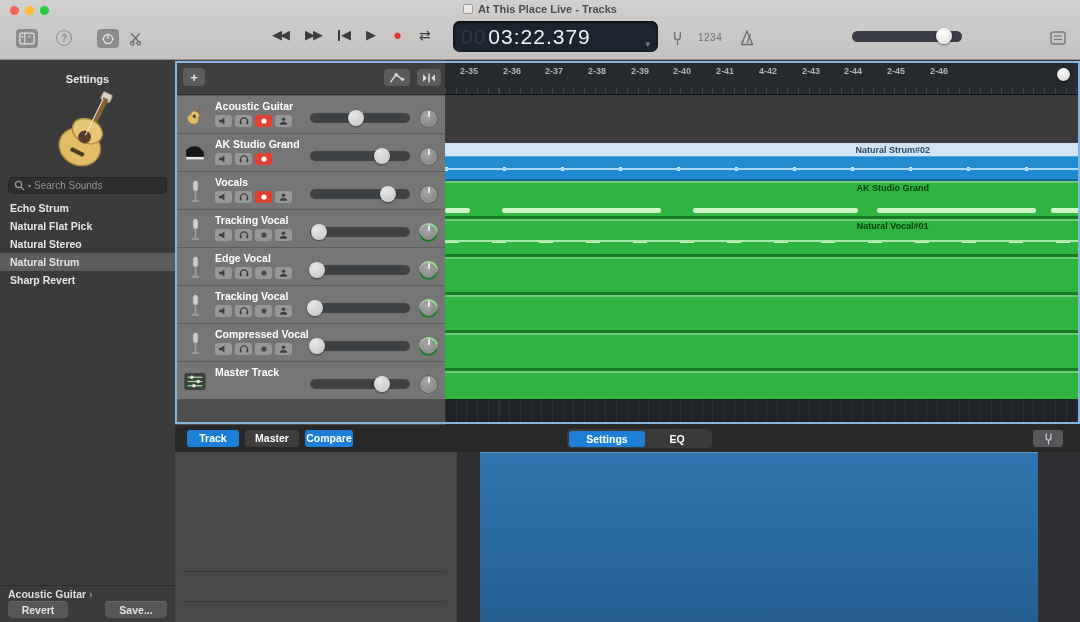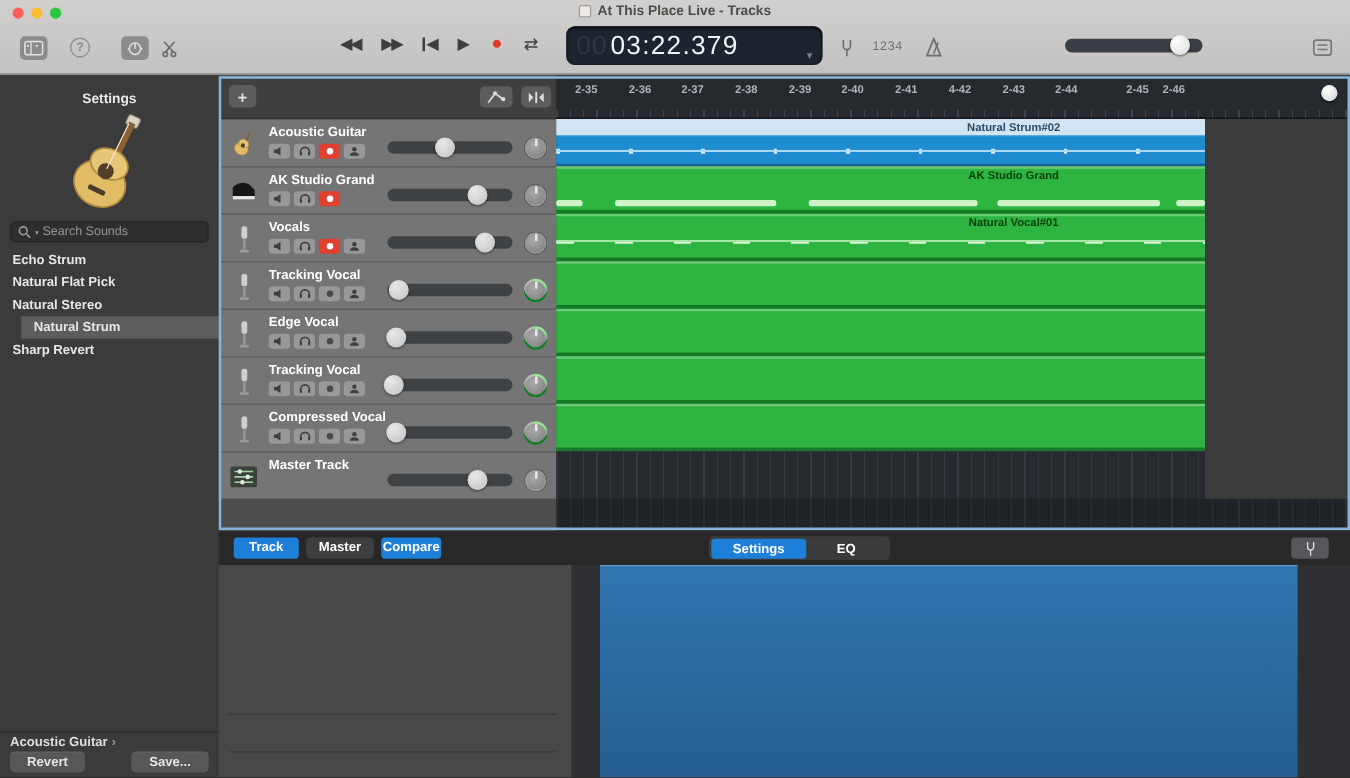--- a/index.html
+++ b/index.html
@@ -32,21 +32,21 @@
     background:radial-gradient(circle at 35% 30%, #fff, #d8d8d8); box-shadow:0 1px 2px rgba(0,0,0,.5); transform:translateX(-50%); }
 
   
   .library { position:absolute; left:0; top:60px; width:175px; height:562px; background:#3b3b3b; z-index:2; }
   .lib-title { position:absolute; left:0; top:13px; width:100%; text-align:center; color:#e9e9e9; font-size:11px; font-weight:bold; }
   .search { position:absolute; left:8px; top:117px; width:159px; height:17px; background:#2e2e2e;
     border:1px solid #262626; border-radius:4px; display:flex; align-items:center; padding:0 5px; gap:3px; }
   .search-text { color:#969696; font-size:10px; }
   .lib-item { position:absolute; left:0; width:175px; height:18px; line-height:18px; padding-left:10px;
     color:#e6e6e6; font-size:10.5px; font-weight:bold; }
-  .lib-item.sel { background:#5d5d5d;margin-left:17px; }
+  .lib-item.sel { background:#5d5d5d; }
   .patch-bar { position:absolute; left:0; top:525px; width:175px; height:16px; border-top:1px solid #2d2d2d;
     color:#dedede; font-size:10.5px; font-weight:bold; padding:2px 0 0 8px; }
   .lib-btn { position:absolute; top:541px; height:17px; background:#575757; border-radius:4px;
     color:#e3e3e3; font-size:10.5px; font-weight:bold; text-align:center; line-height:17px; border-top:1px solid #666; }
 
   
   .hdr-col { position:absolute; left:175px; top:60px; width:270px; height:365px; background:#4e4e4e; }
   .hdr-topbar { position:absolute; left:175px; top:62px; width:270px; height:33px; background:#3f3f3f; border-bottom:1px solid #2e2e2e; z-index:3;}
   .sq-btn { position:absolute; background:#5c5c5c; border-radius:4px; display:flex; align-items:center; justify-content:center; color:#e2e2e2; }
   .trow { position:absolute; left:175px; width:270px; height:38px; background:#757575; border-top:1px solid #5e5e5e; z-index:2; }
@@ -65,21 +65,21 @@
   .pan::before { content:""; position:absolute; left:calc(50% - 1px); top:2px; width:2px; height:6px; background:#e8e8e8; z-index:1; border-radius:1px;}
   .pan.green { background:conic-gradient(from -10deg, #6fd46f 0 85deg, #9c9c9c 85deg 360deg); }
 
   
   .ruler { position:absolute; left:445px; top:62px; width:635px; height:33px; background:#26292e; border-bottom:1px solid #0d0e10; z-index:3;}
   .ruler::after { content:""; position:absolute; left:0; bottom:0; width:100%; height:6px;
     background:repeating-linear-gradient(90deg, #41454c 0 1px, transparent 1px 10.7px); }
   .rtick { position:absolute; top:4px; width:40px; text-align:left; font-size:9px; color:#aeb4bc; font-weight:bold; }
   .rzoom { position:absolute; right:10px; top:6px; width:13px; height:13px; border-radius:50%;
     background:radial-gradient(circle at 35% 30%, #fff, #cfcfcf); box-shadow:0 1px 2px rgba(0,0,0,.6); }
-  .lane { position:absolute; left:445px; width:519px; height:38px; z-index:2; }
+  .lane { position:absolute; left:445px; width:635px; height:38px; z-index:2;margin-top:48px; }
   .lane-label { position:absolute; left:70.5%; transform:translateX(-50%); font-size:9px; font-weight:bold; white-space:nowrap; }
   .blue-head { position:absolute; left:0; top:0; width:100%; height:13px; background:#d3e5f5; }
   .blue-body { position:absolute; left:0; top:13px; width:100%; height:25px; background:#1f8cd0;
     box-shadow:inset 0 1px 0 #55aade, inset 0 -2px 0 #126295; }
   .blue-wave { position:absolute; left:0; top:11px; width:100%; height:4px;
     background:linear-gradient(transparent 1px, #a9d9f5 1px 3px, transparent 3px),
       repeating-linear-gradient(90deg, rgba(255,255,255,.85) 0 3px, transparent 3px 58px); }
   .green { background:#2eb440; box-shadow:inset 0 2px 0 rgba(255,255,255,.3), inset 0 -3px 0 #177a26; }
   .gl { color:#09400f; top:2px; }
   .note-bar { position:absolute; height:5px; background:#cdf3c6; border-radius:2px; top:27px; }
@@ -584,21 +584,21 @@
     <span class="rtick" style="left:15px">2-35</span>
     <span class="rtick" style="left:58px">2-36</span>
     <span class="rtick" style="left:100px">2-37</span>
     <span class="rtick" style="left:143px">2-38</span>
     <span class="rtick" style="left:186px">2-39</span>
     <span class="rtick" style="left:228px">2-40</span>
     <span class="rtick" style="left:271px">2-41</span>
     <span class="rtick" style="left:314px">4-42</span>
     <span class="rtick" style="left:357px">2-43</span>
     <span class="rtick" style="left:399px">2-44</span>
-    <span class="rtick" style="left:456px">2-45</span>
+    <span class="rtick" style="left:442px">2-45</span>
     <span class="rtick" style="left:485px">2-46</span>
     <span class="rzoom"></span>
   </div>
 
   <div class="lane" style="top:95px">
     <div class="blue-head">
       <span class="lane-label" style="top:2px;color:#2a4a66">Natural Strum#02</span>
     </div>
     <div class="blue-body">
       <div class="blue-wave"></div>

